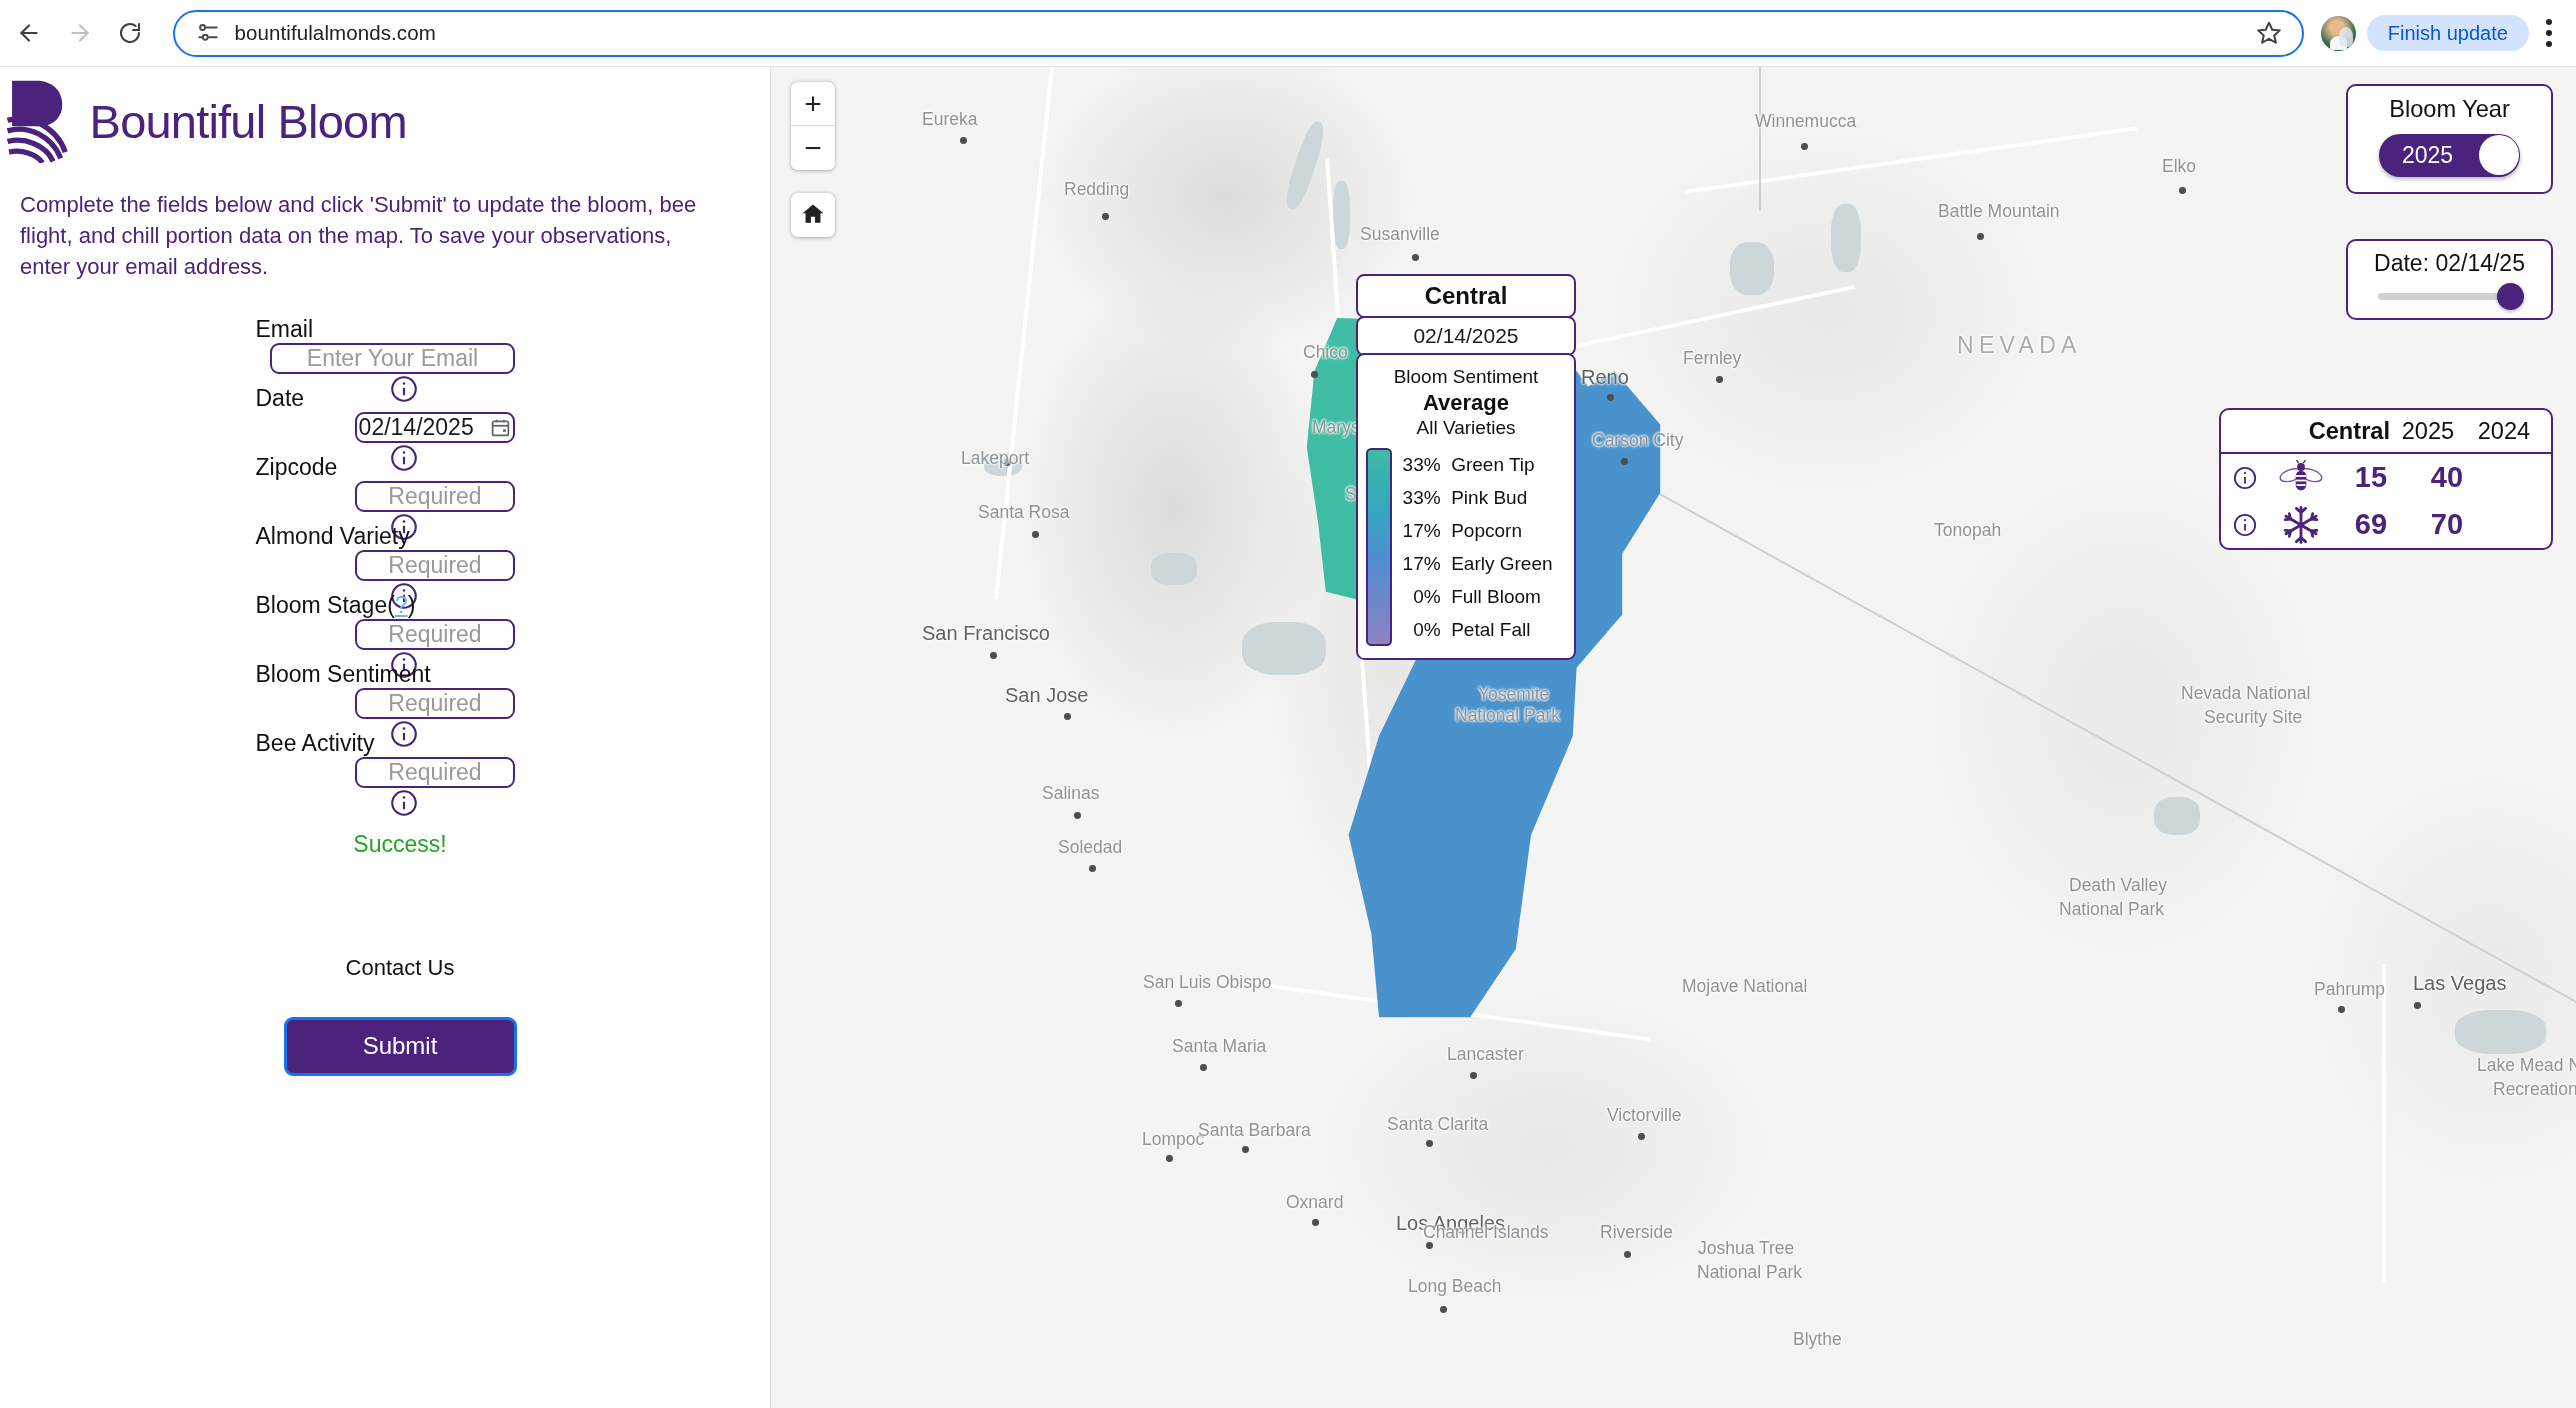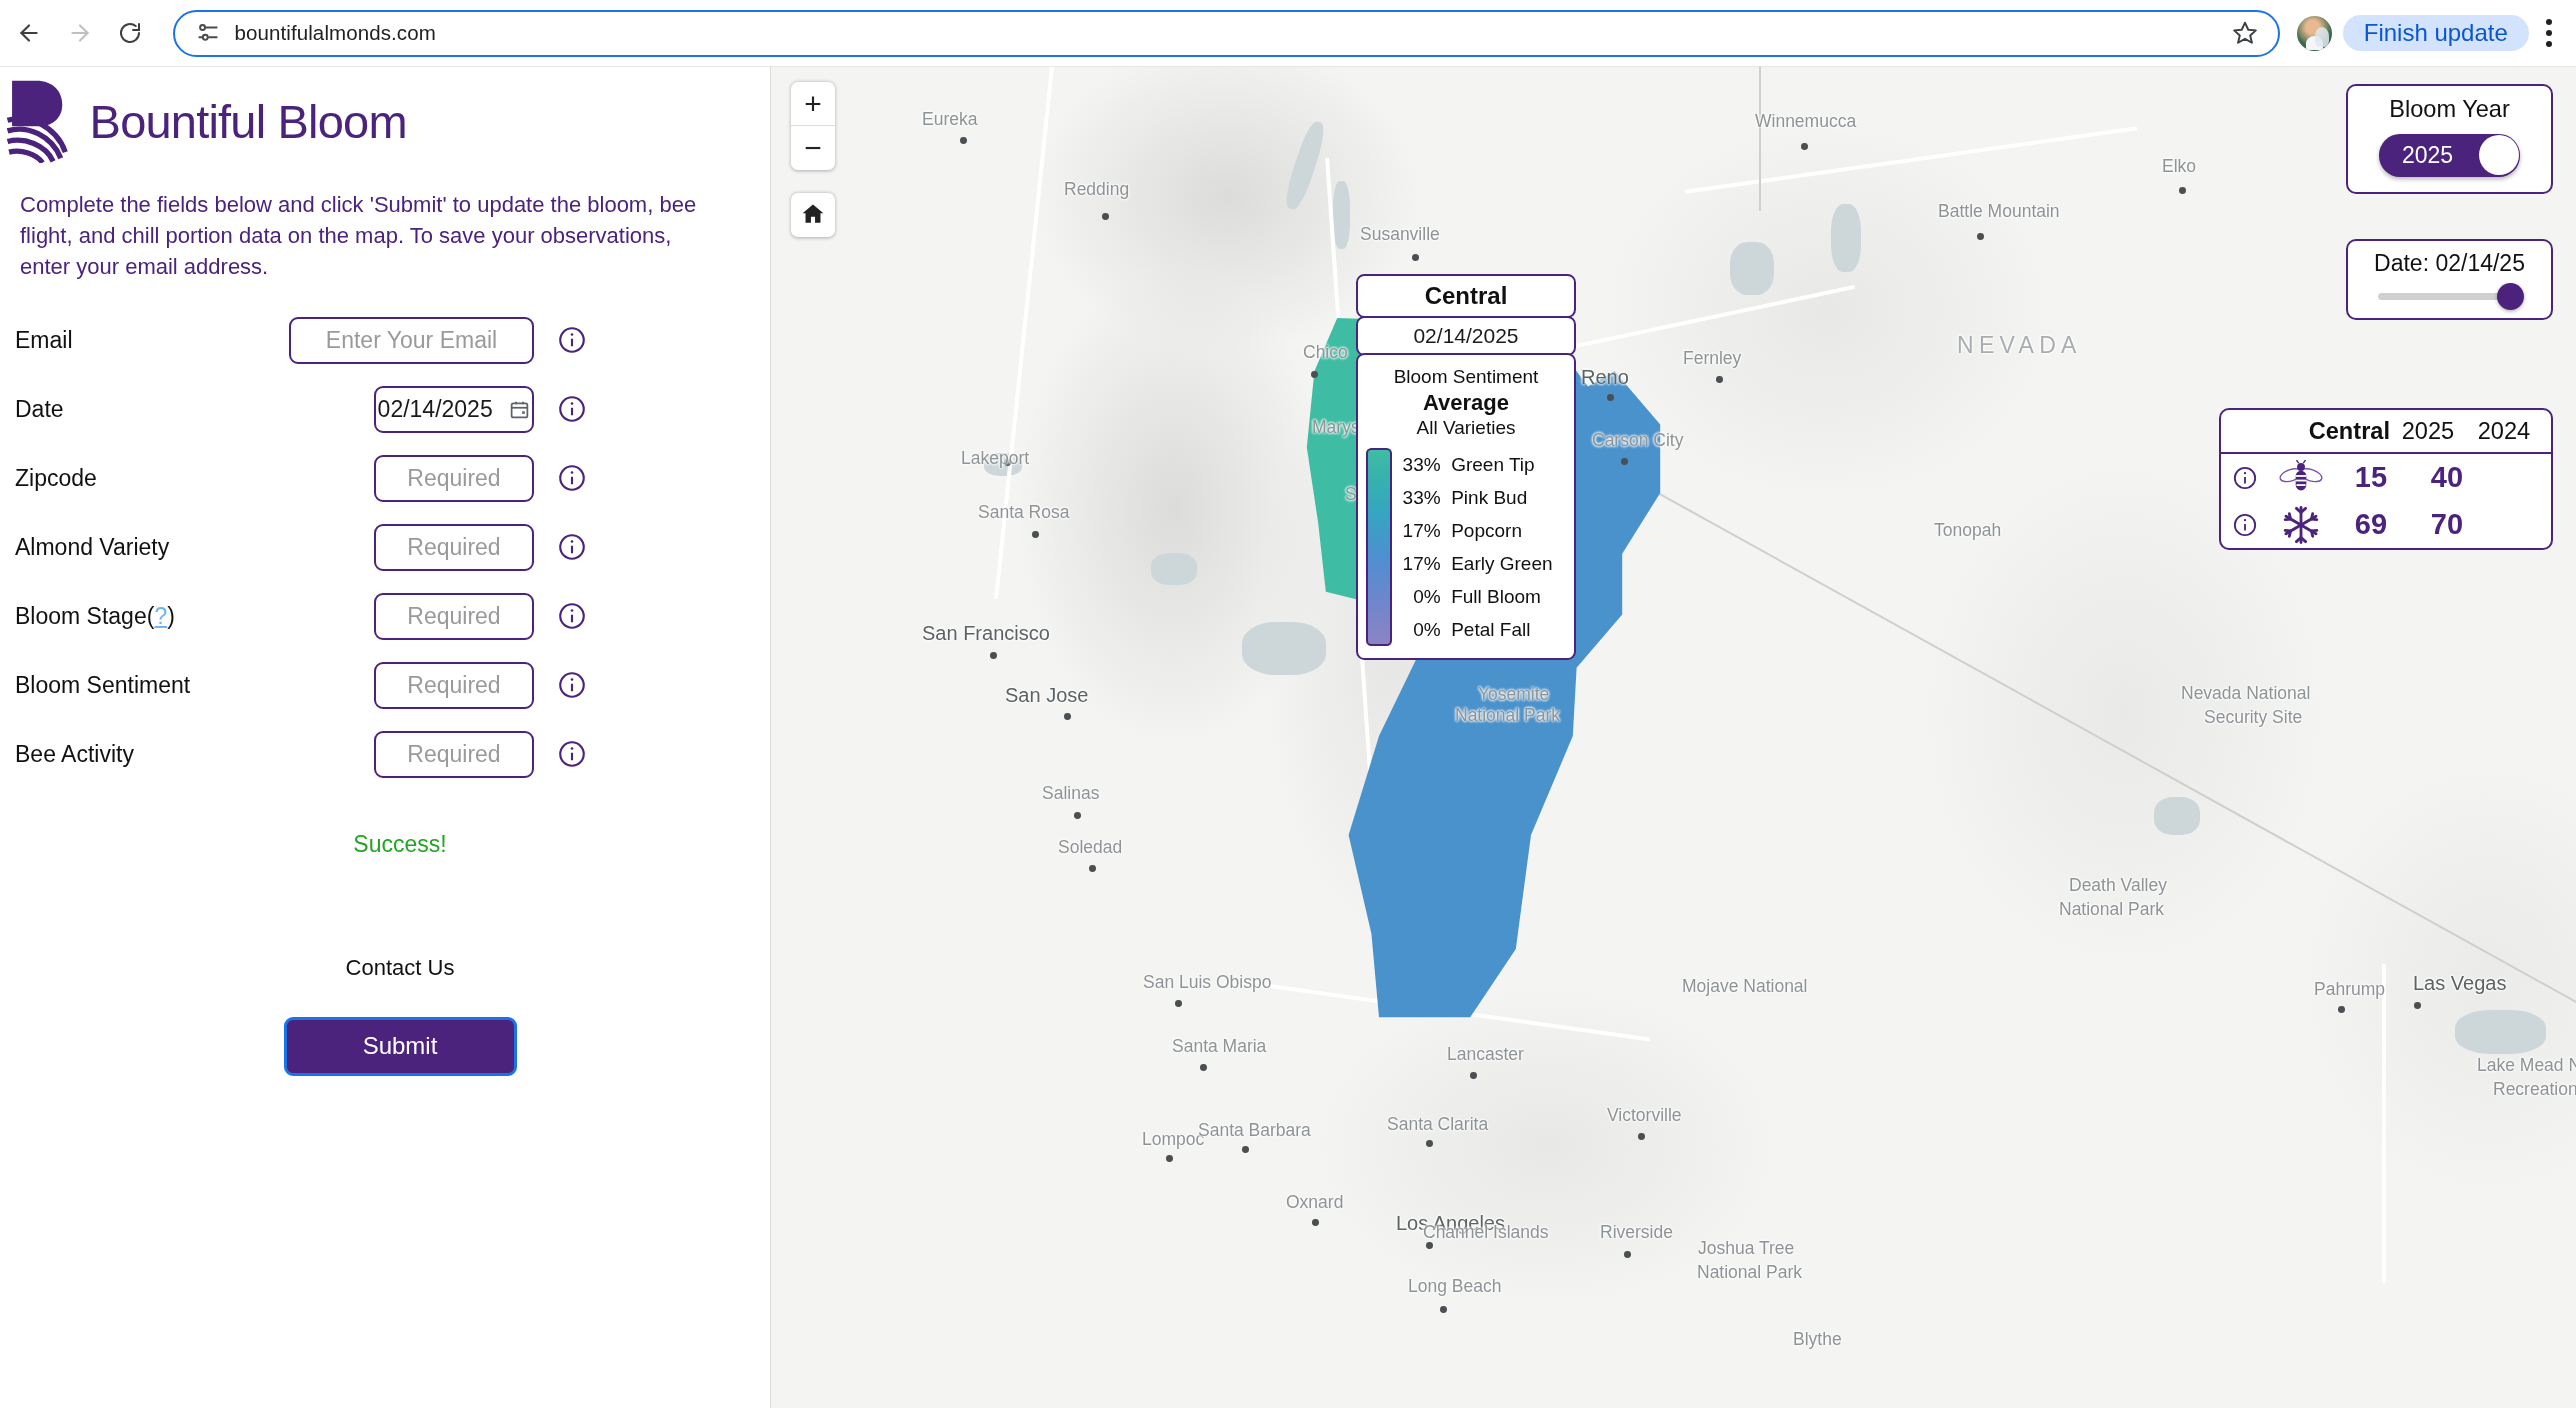--- a/index.html
+++ b/index.html
@@ -64,21 +64,21 @@
     content:""; position:absolute; left:26%; top:58%;
     width:48%; height:42%; background:#f4f6f8; border-radius:50% 50% 0 0;
   }
   #finish-update-btn {
     height: 36px;
     background: #d3e3fd;
     color: #0b57d0;
     border-radius: 18px;
     display: flex; align-items: center;
     padding: 0 21px;
-    font-size: 24px;
+    font-size: 20px;
     margin-right: 4.6px;
     flex:0 0 auto;
     text-align:right;
   }
   #kebab-menu { width: 32px; display:flex; flex-direction:column; align-items:center; gap:5.3px; margin-right: 10.6px; flex:0 0 auto;}
   #kebab-menu i { width: 6px; height: 6px; border-radius: 50%; background: #202124; display:block;}
 
   
   #left-panel {
     position: absolute; top: 67px; left: 0;
@@ -95,20 +95,21 @@
   }
   #intro-text {
     color: #4b237d; font-size: 22px; line-height: 1.42;
     padding: 26px 46px 0 20px;
   }
 
   .field-row {
     display: flex; align-items: center;
     height: 49px; margin-top: 20px;
     padding-left: 15px;
+    flex-direction: column;
   }
   .field-row.first { margin-top: 33px; }
   .field-label { width: 274px; font-size: 23px; color: #111; }
   .field-label .q-link { color: #6cb5f0; text-decoration: underline; }
   .field-input {
     height: 47px;
     border: 2.3px solid #4b237d; border-radius: 9px;
     background: #fff;
     display: flex; align-items: center; justify-content: center;
     font-size: 23px; position: relative;

